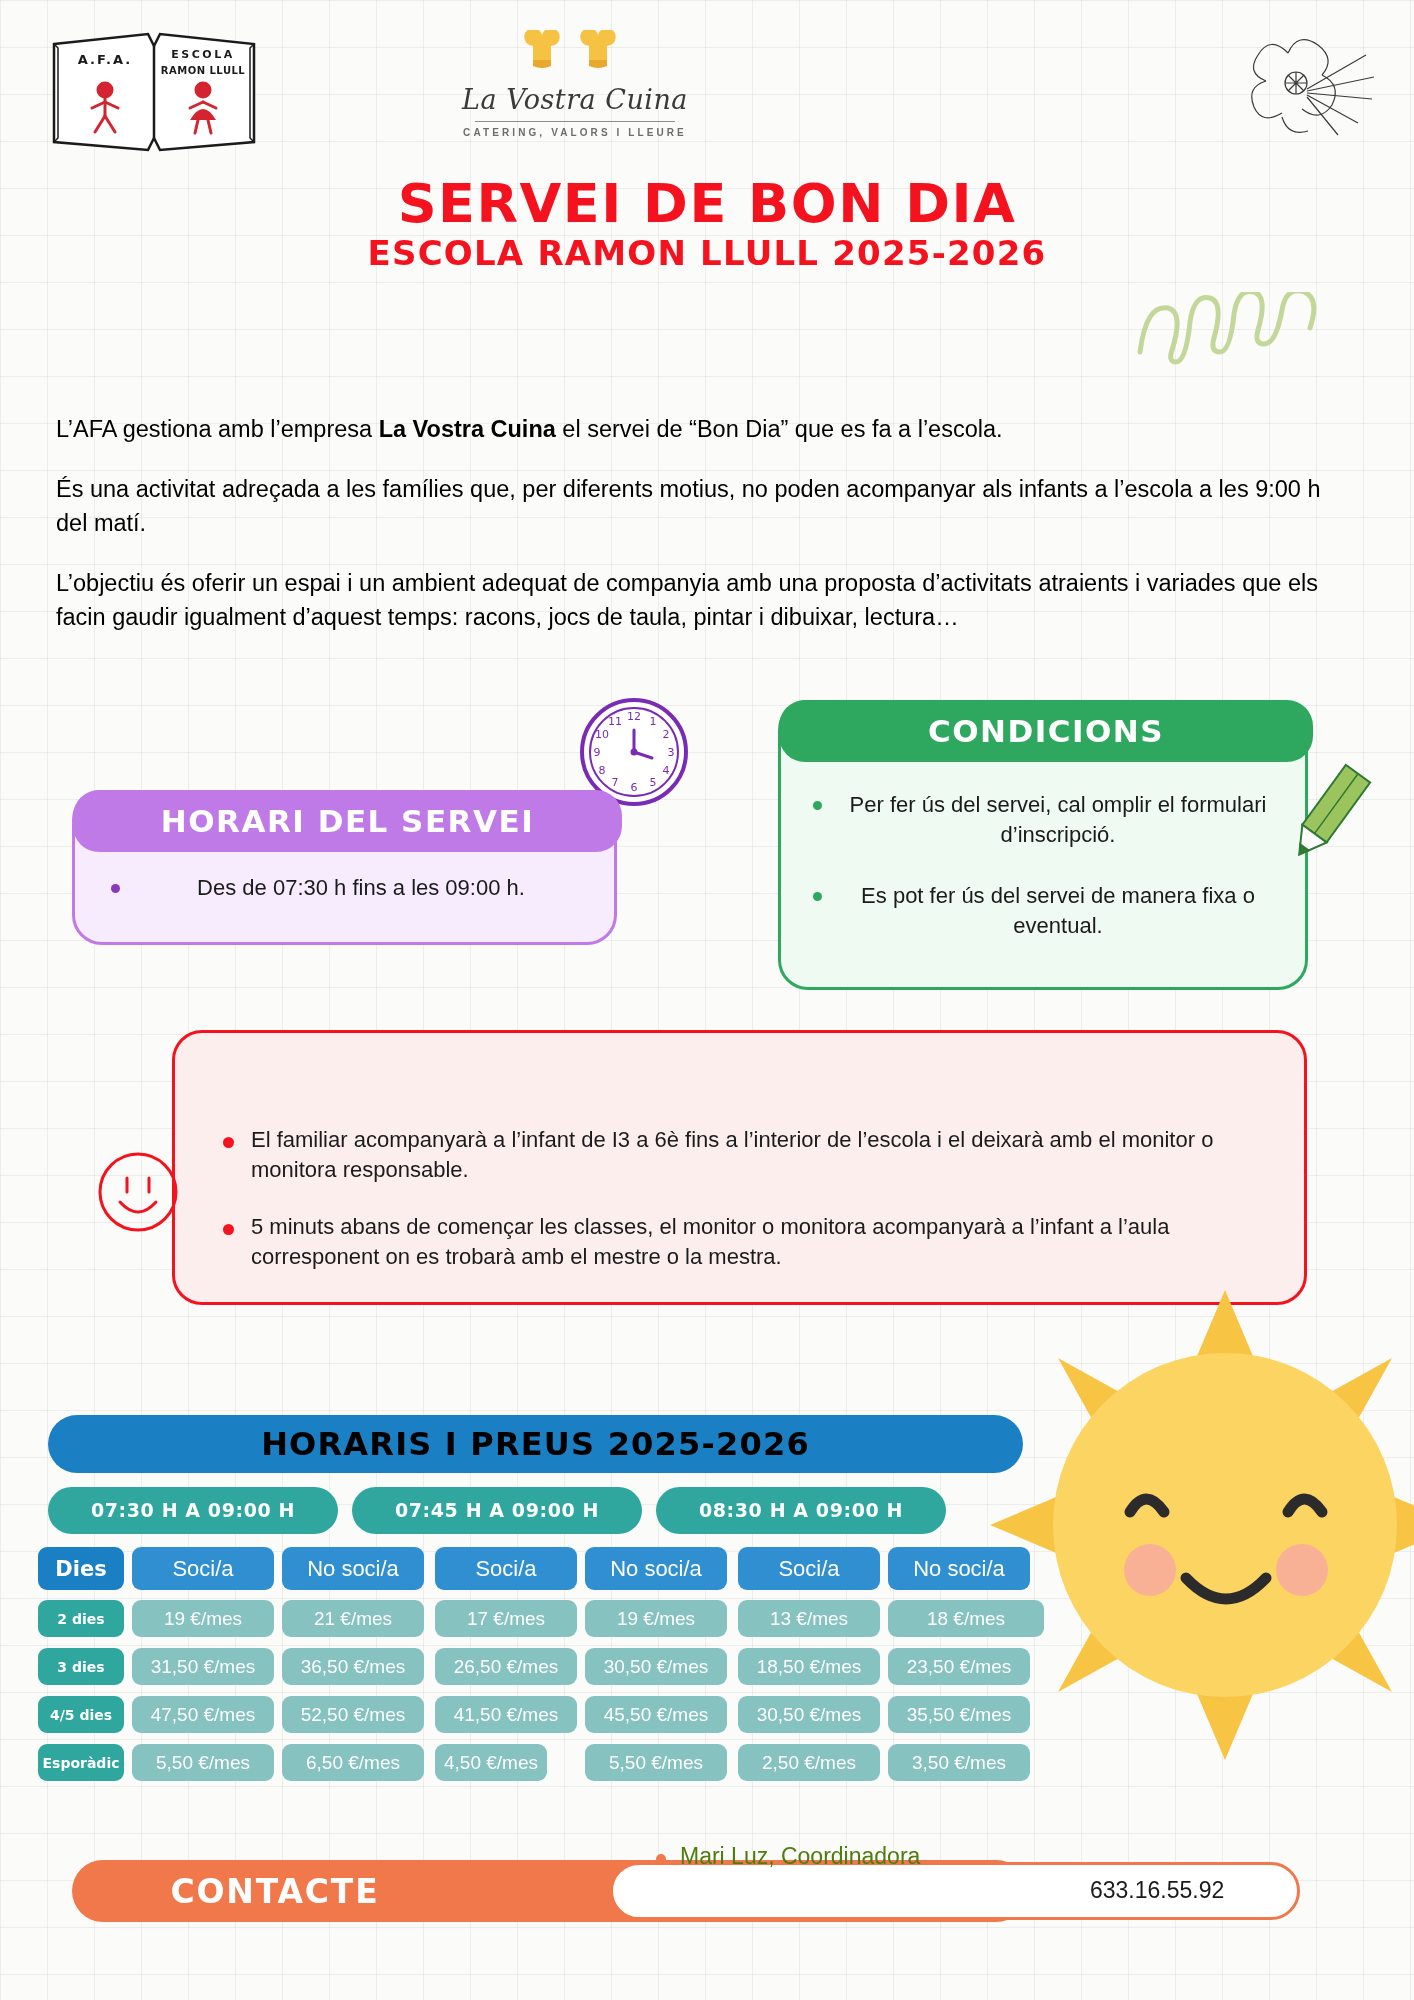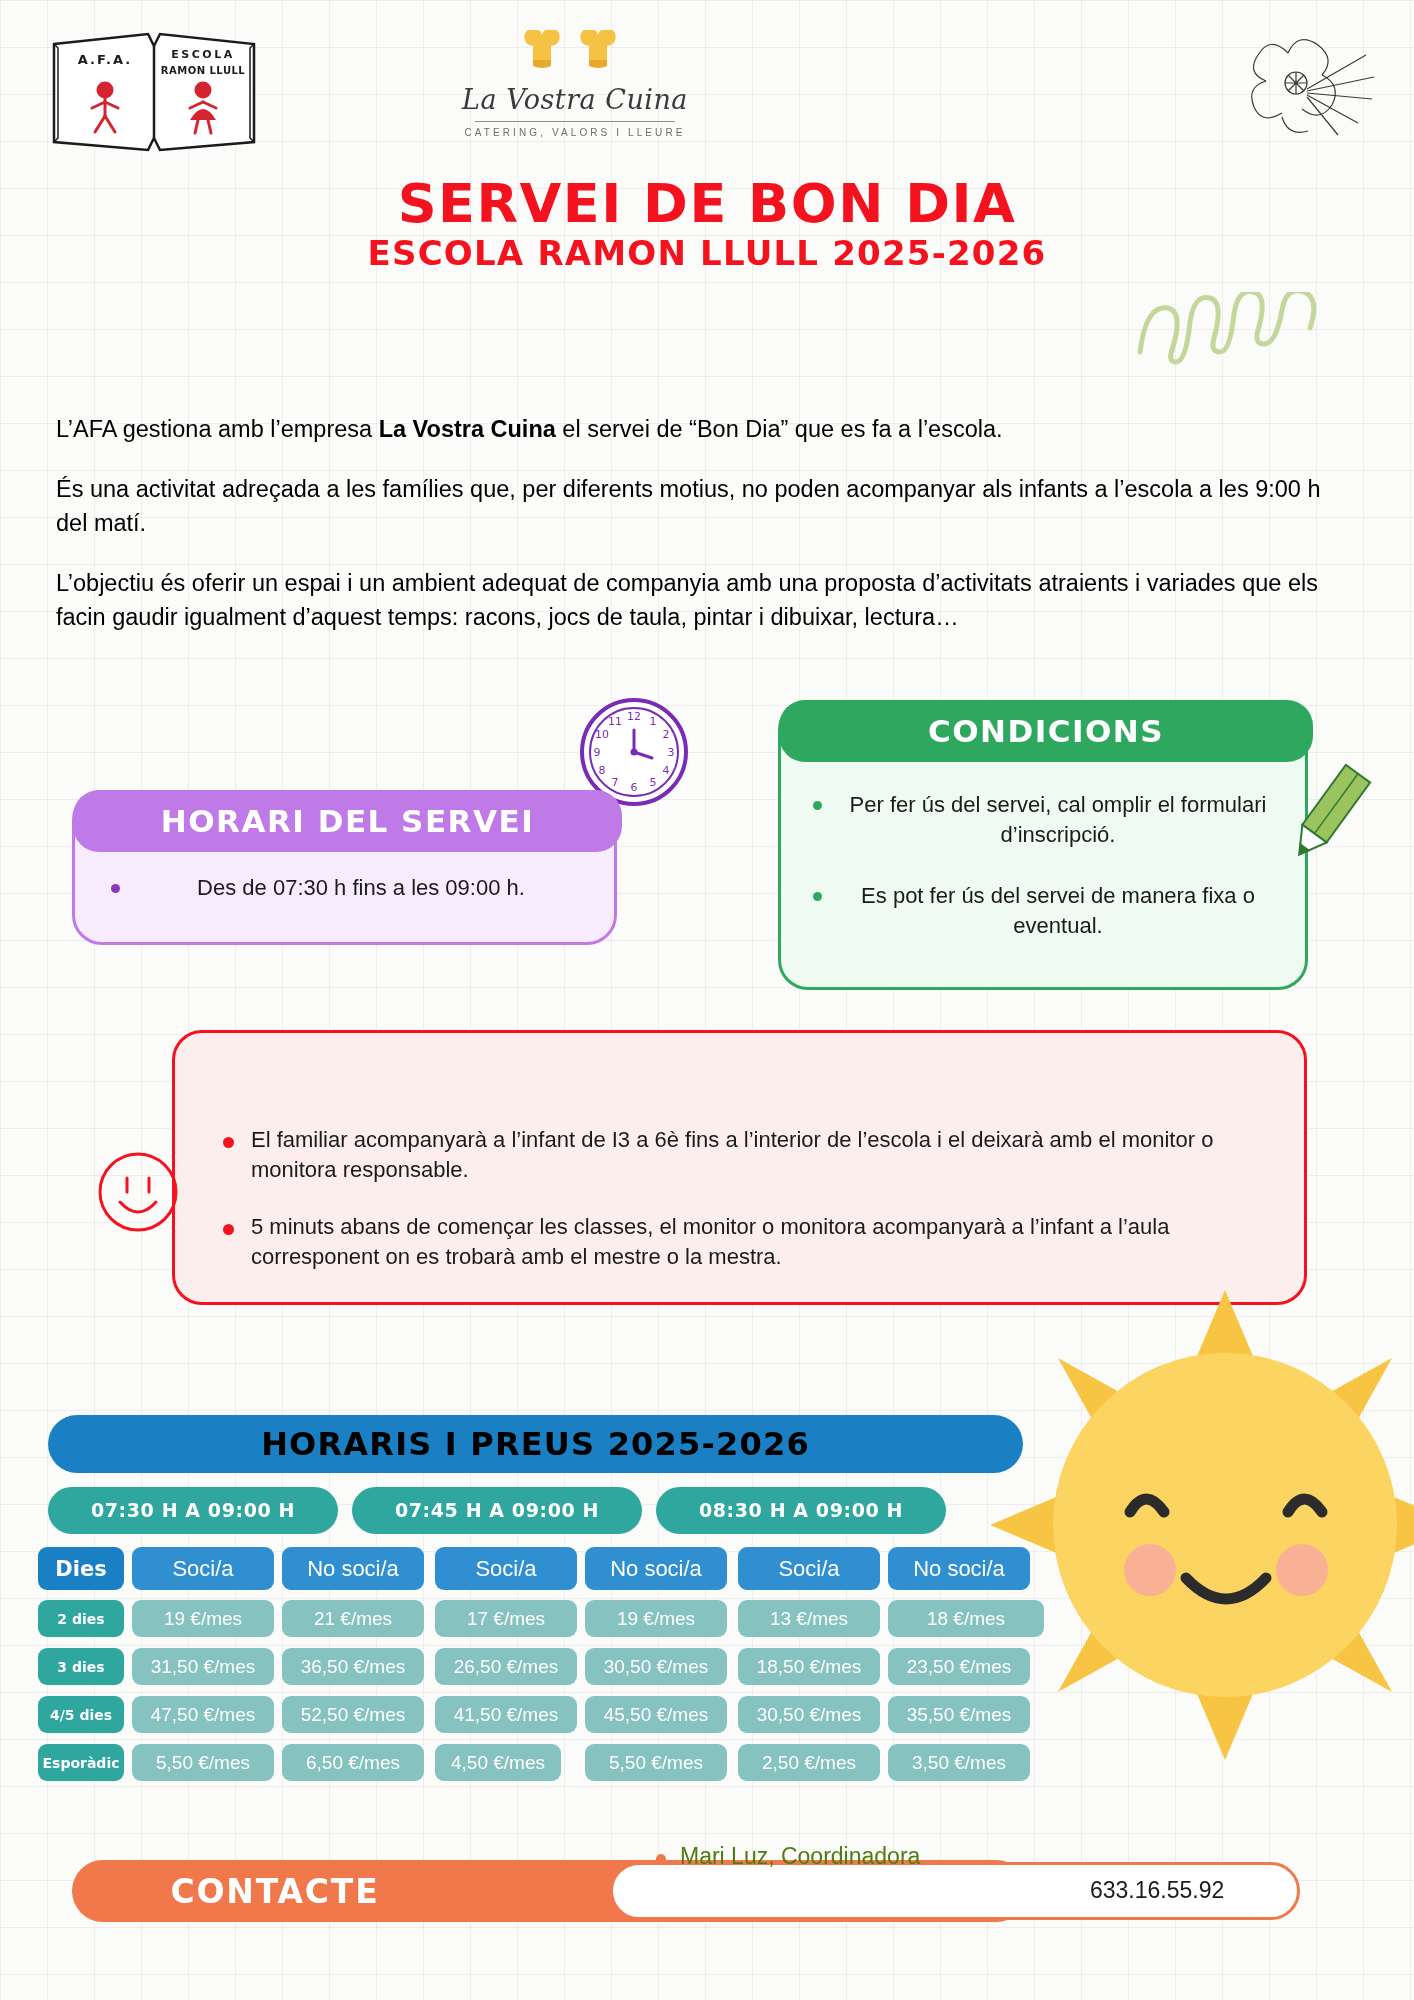--- a/index.html
+++ b/index.html
@@ -44,20 +44,21 @@
   }
   .cuina-logo .rule {
     width: 200px; height: 1px;
     background: #8d8d8d;
     margin: 6px auto 5px auto;
   }
   .cuina-logo .tagline {
     font-size: 10px;
     letter-spacing: 3.1px;
     color: #6d6d6d;
+    font-weight: bold;
   }
 
   .flower-logo {
     position: absolute;
     right: 38px; top: 25px;
     width: 150px; height: 120px;
   }
   .flower-logo svg { width: 100%; height: 100%; }
 
   
@@ -553,21 +554,21 @@
 <div class="cell value" style="left:132px; top:1696px; width:142px;">47,50 €/mes</div>
 <div class="cell value" style="left:282px; top:1696px; width:142px;">52,50 €/mes</div>
 <div class="cell value" style="left:435px; top:1696px; width:142px;">41,50 €/mes</div>
 <div class="cell value" style="left:585px; top:1696px; width:142px;">45,50 €/mes</div>
 <div class="cell value" style="left:738px; top:1696px; width:142px;">30,50 €/mes</div>
 <div class="cell value" style="left:888px; top:1696px; width:142px;">35,50 €/mes</div>
 
 <div class="cell row-label" style="left:38px; top:1744px; width:86px;">Esporàdic</div>
 <div class="cell value" style="left:132px; top:1744px; width:142px;">5,50 €/mes</div>
 <div class="cell value" style="left:282px; top:1744px; width:142px;">6,50 €/mes</div>
-<div class="cell value" style="left:435px; top:1744px; width:126px;">4,50 €/mes</div>
+<div class="cell value" style="left:435px; top:1744px; width:112px;">4,50 €/mes</div>
 <div class="cell value" style="left:585px; top:1744px; width:142px;">5,50 €/mes</div>
 <div class="cell value" style="left:738px; top:1744px; width:142px;">2,50 €/mes</div>
 <div class="cell value" style="left:888px; top:1744px; width:142px;">3,50 €/mes</div>
 
 <div class="contact-bar"></div>
 <div class="contact-label">CONTACTE</div>
 <div class="contact-white"></div>
 <div class="contact-name">Mari Luz, Coordinadora</div>
 <div class="contact-phone">633.16.55.92</div>
 

